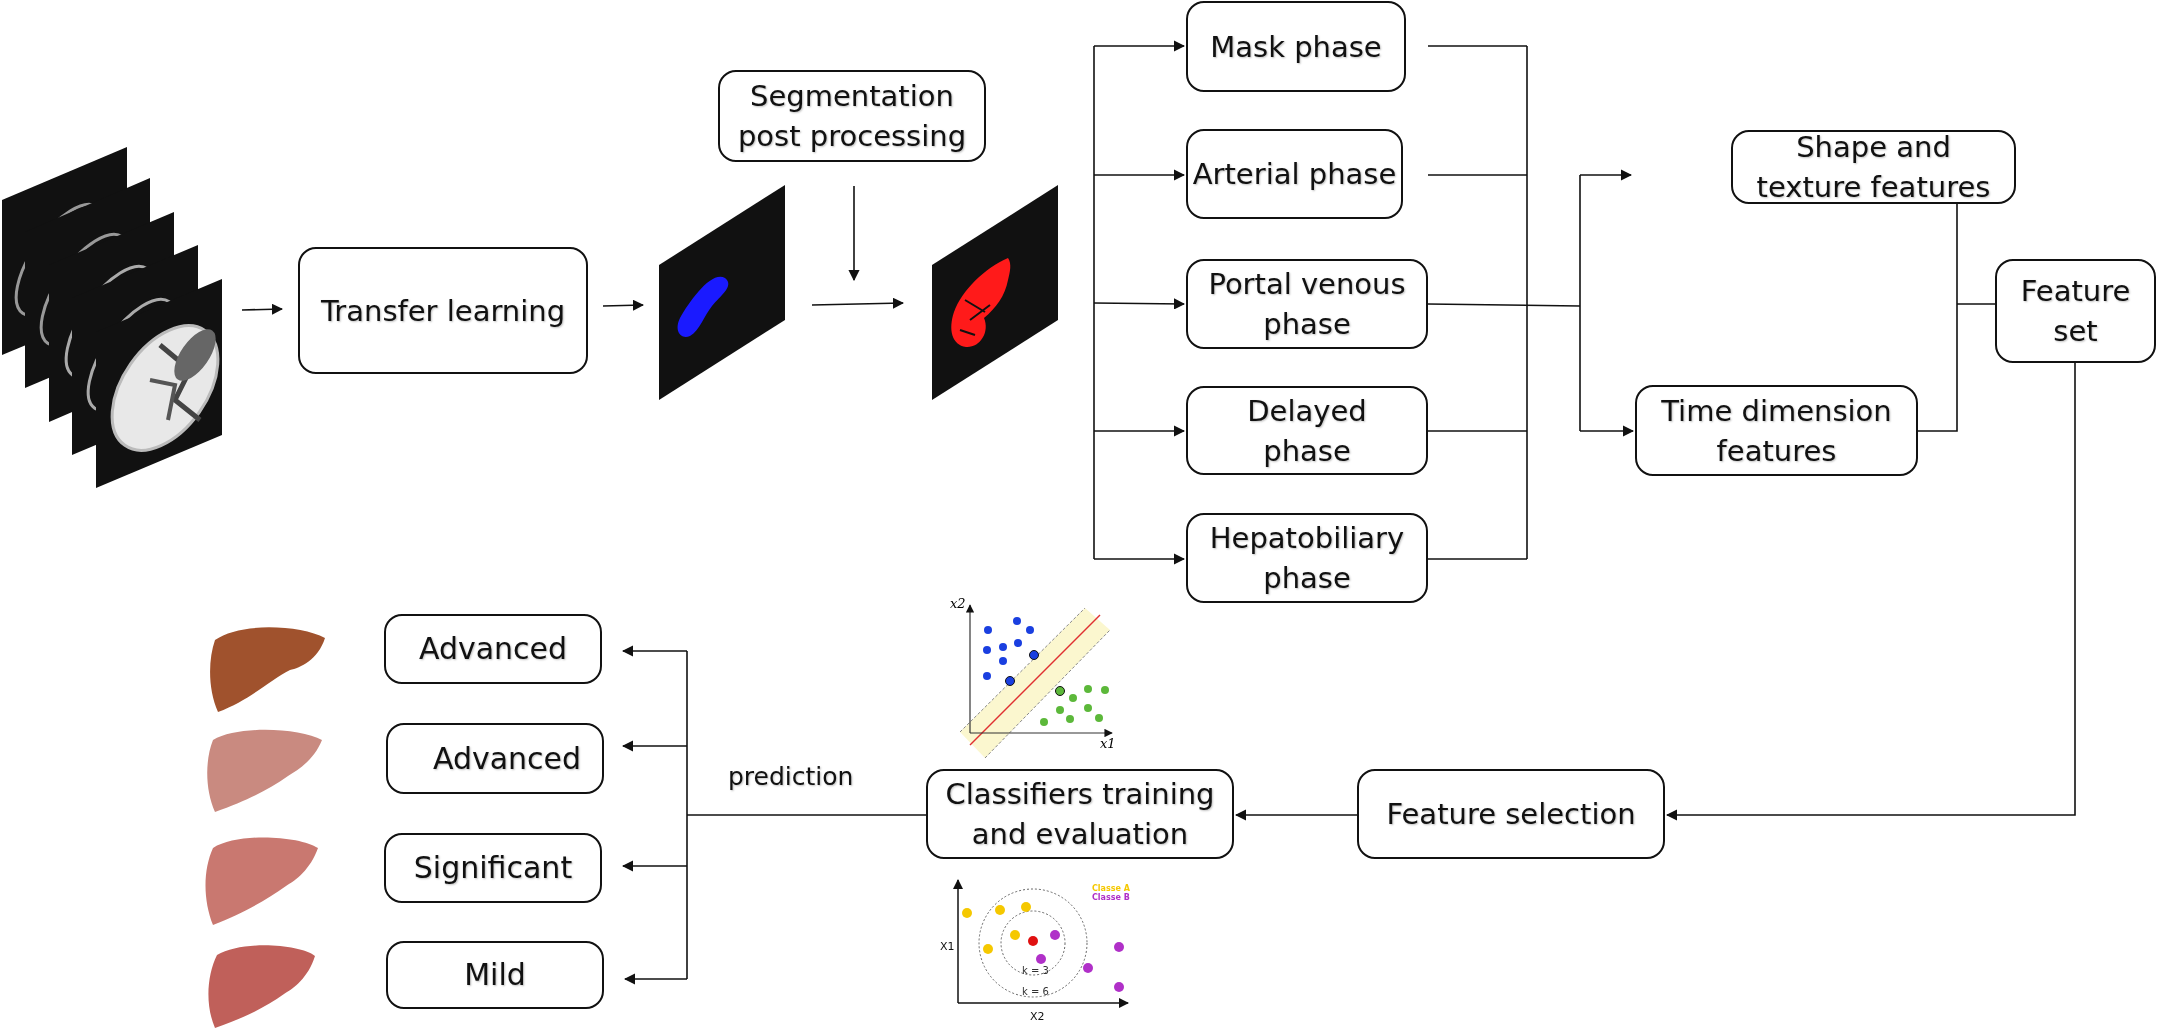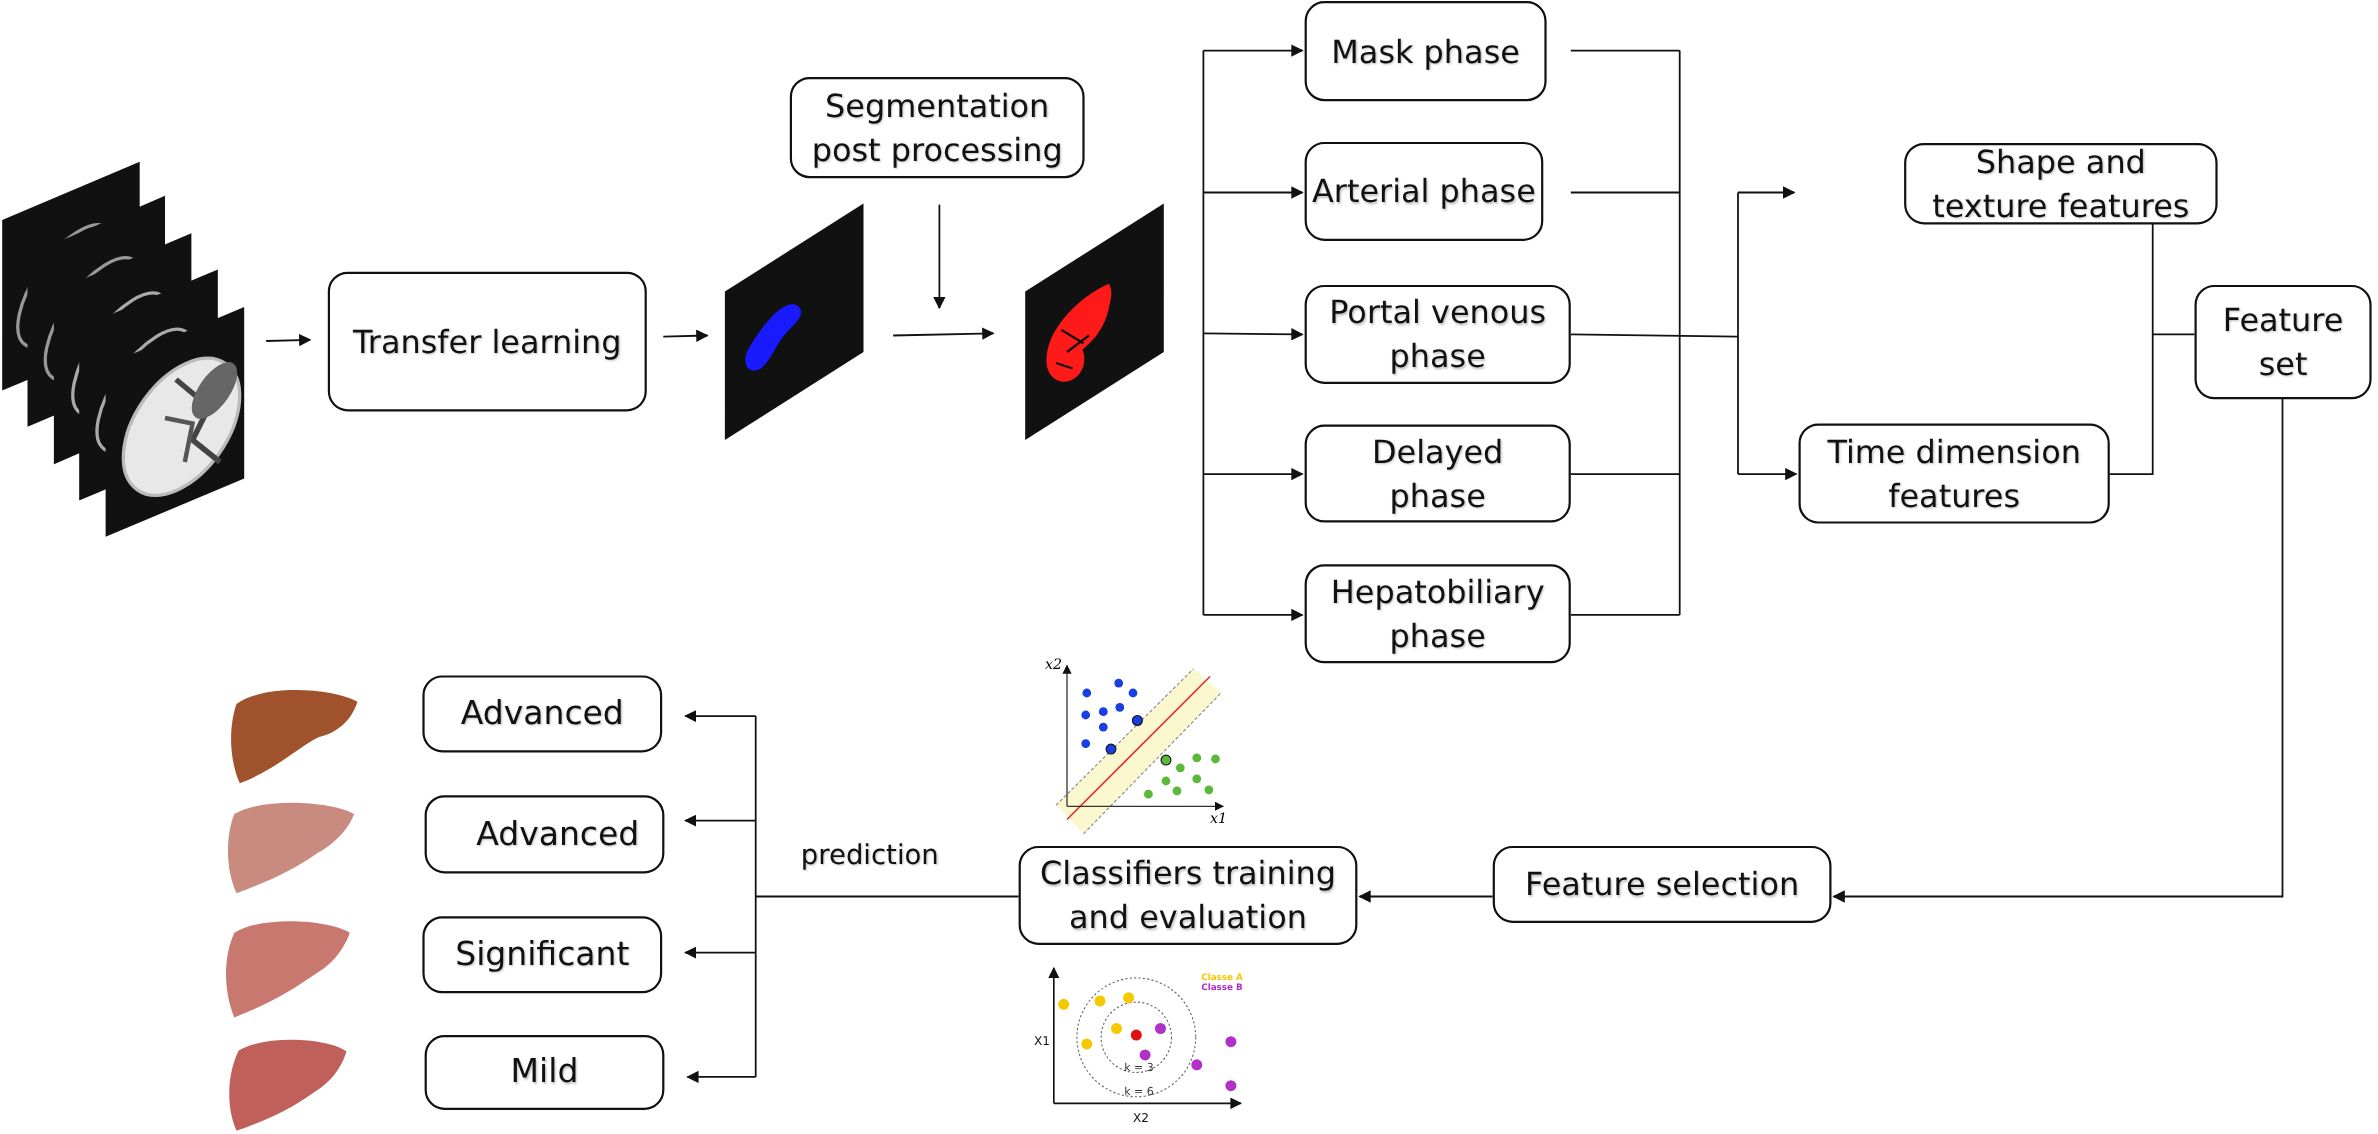--- a/index.html
+++ b/index.html
@@ -189,21 +189,21 @@
 <div class="box" style="left:1186px;top:513px;width:242px;height:90px;">Hepatobiliary
 phase</div>
 
 <div class="box" style="left:1731px;top:130px;width:285px;height:74px;">Shape and
 texture features</div>
 <div class="box" style="left:1635px;top:385px;width:283px;height:91px;">Time dimension
 features</div>
 <div class="box" style="left:1995px;top:259px;width:161px;height:104px;">Feature
 set</div>
 
-<div class="box" style="left:1357px;top:769px;width:308px;height:70px;">Feature selection</div>
+<div class="box" style="left:1357px;top:769px;width:308px;height:90px;">Feature selection</div>
 <div class="box" style="left:926px;top:769px;width:308px;height:90px;">Classifiers training
 and evaluation</div>
 
 <div class="pred" style="left:728px;top:762px;">prediction</div>
 
 <div class="box label" style="left:384px;top:614px;width:218px;height:70px;">Advanced</div>
 <div class="box label" style="left:386px;top:723px;width:218px;height:71px;padding-left:24px;">Advanced</div>
 <div class="box label" style="left:384px;top:833px;width:218px;height:70px;">Significant</div>
 <div class="box label" style="left:386px;top:941px;width:218px;height:68px;">Mild</div>
 

